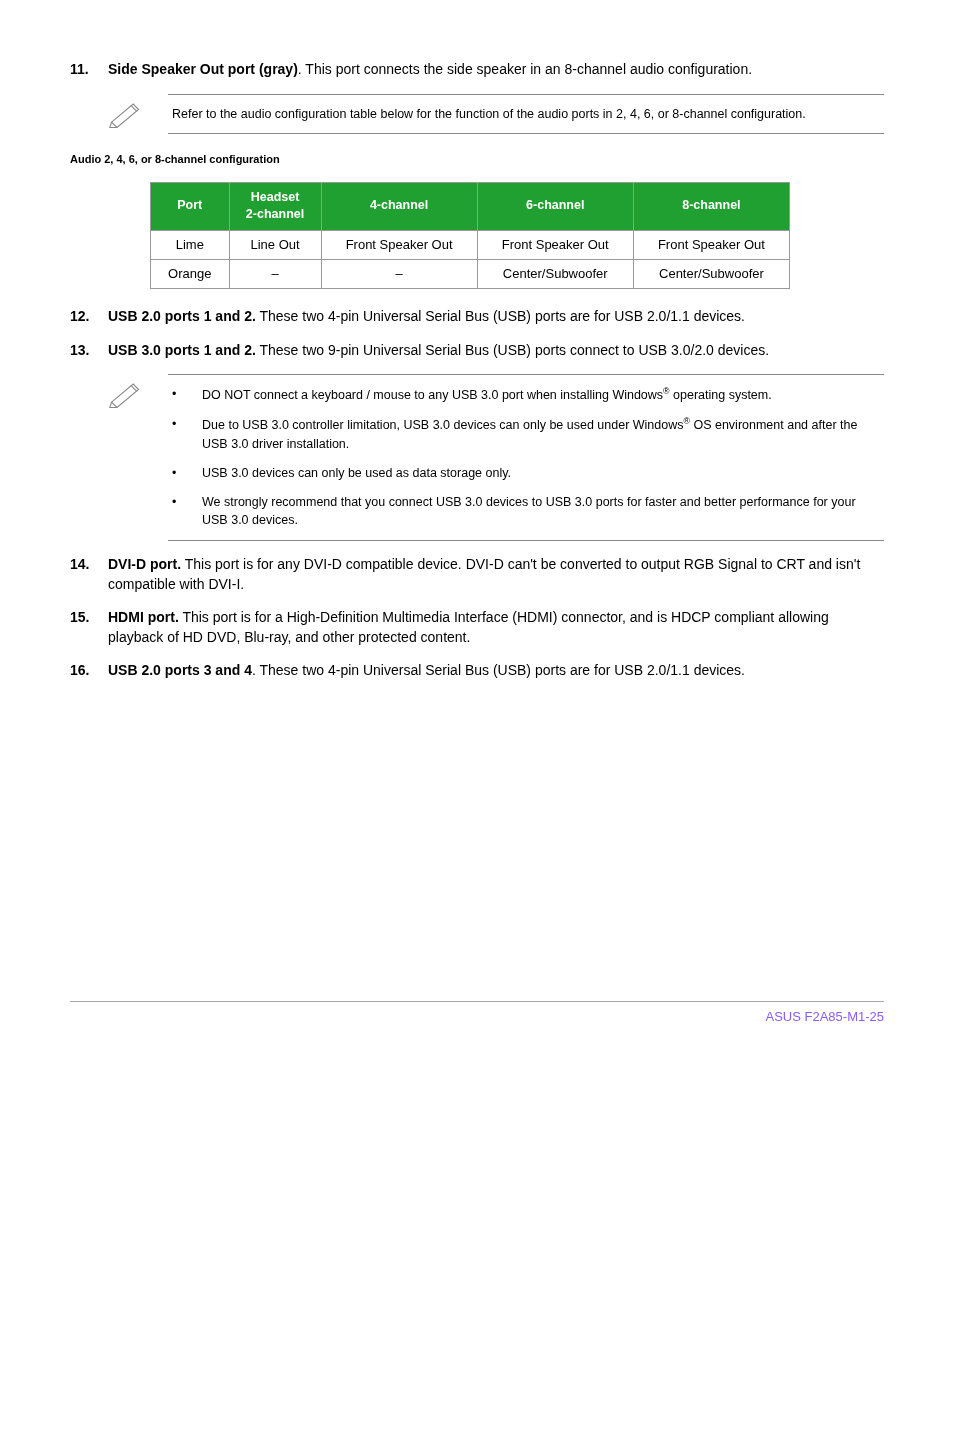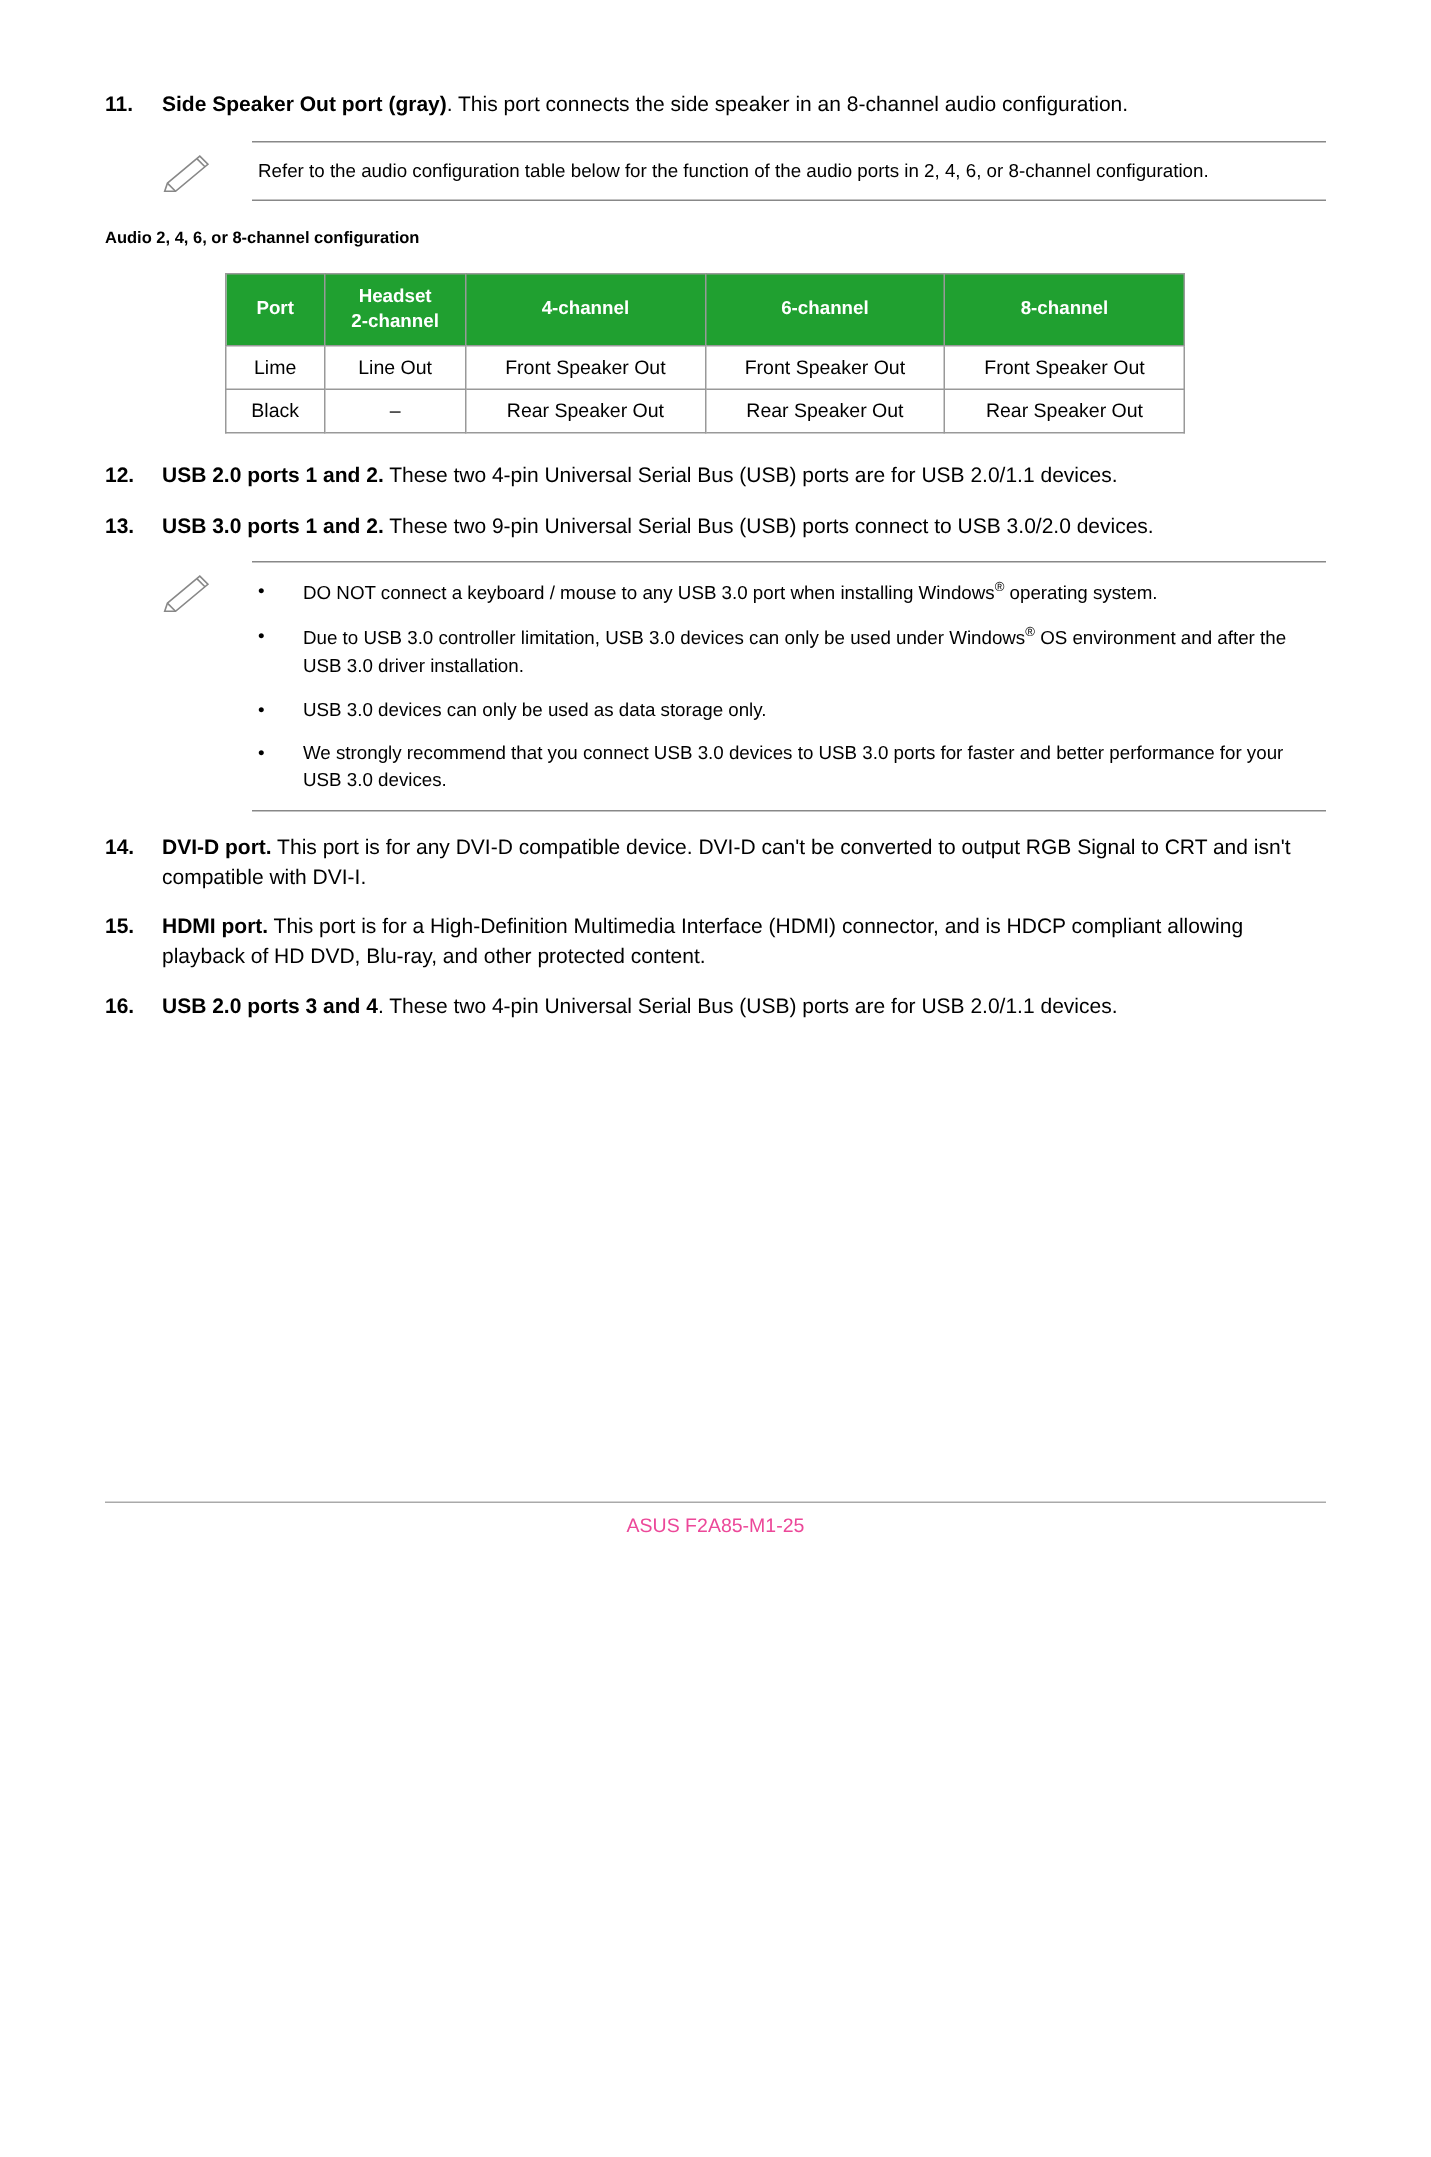--- a/index.html
+++ b/index.html
@@ -81,26 +81,26 @@
       text-align: center;
     }
     table.audio td {
       border: 1px solid #999;
       padding: 5px 10px;
       font-size: 13px;
       text-align: center;
     }
     .footer {
       display: flex;
-      justify-content: center;
+      justify-content: flex-end;
       border-top: 1px solid #aaa;
       margin-top: 320px;
       padding-top: 6px;
       font-size: 13px;
-      color: #ec4899;
+      color: #8b5cf6;
     }
     sup { font-size: 0.7em; }
     .pencil-svg { width: 36px; height: 28px; }
   </style>
 </head>
 <body>
 
 <div class="numbered-item">
   <div class="num">11.</div>
   <div class="body">
@@ -134,25 +134,25 @@
   </thead>
   <tbody id="audio-tbody">
       <tr>
         <td>Lime</td>
         <td>Line Out</td>
         <td>Front Speaker Out</td>
         <td>Front Speaker Out</td>
         <td>Front Speaker Out</td>
       </tr>
       <tr>
-        <td>Black</td>
+        <td>Orange</td>
         <td>–</td>
-        <td>Rear Speaker Out</td>
-        <td>Rear Speaker Out</td>
-        <td>Rear Speaker Out</td>
+        <td>–</td>
+        <td>Center/Subwoofer</td>
+        <td>Center/Subwoofer</td>
       </tr>
     </tbody>
 </table>
 
 <div class="numbered-item">
   <div class="num">12.</div>
   <div class="body">
     <span class="label">USB 2.0 ports 1 and 2.</span><span> These two 4-pin Universal Serial Bus (USB) ports are for USB 2.0/1.1 devices.</span>
   </div>
 </div>

